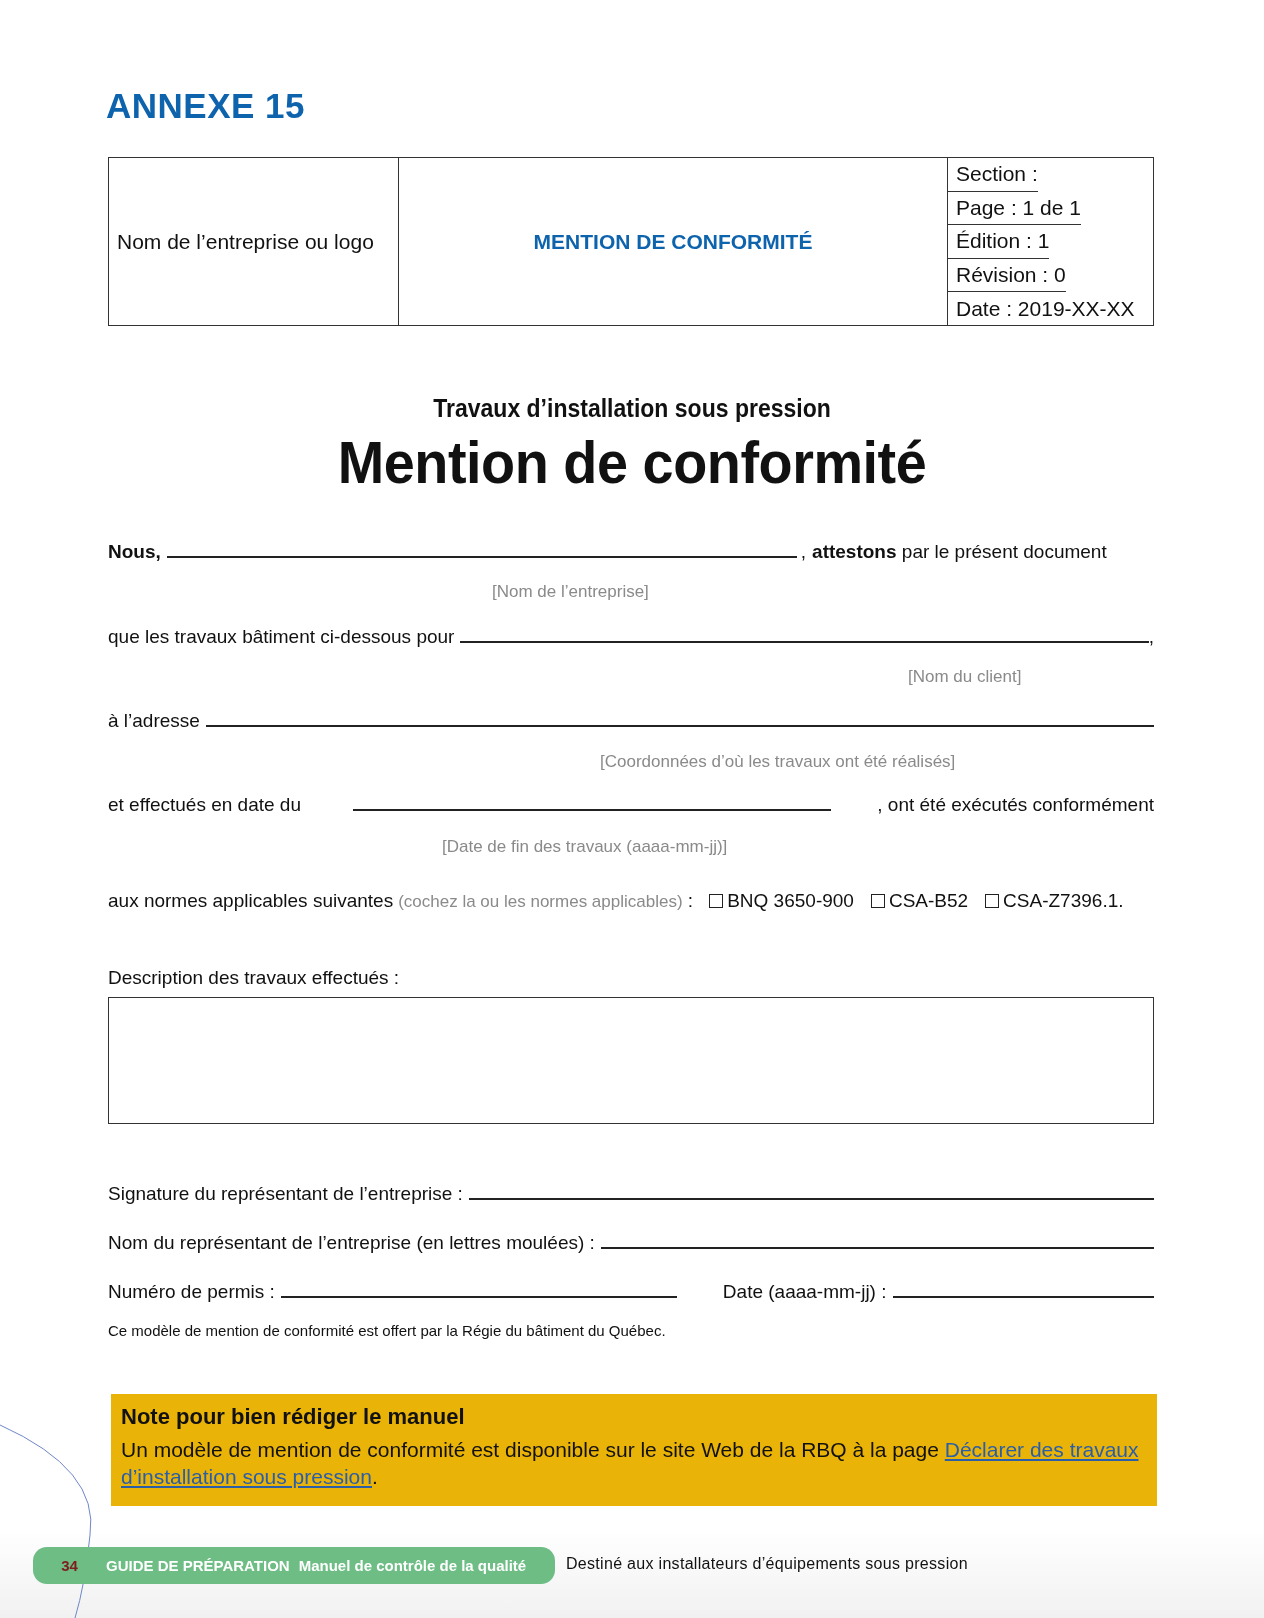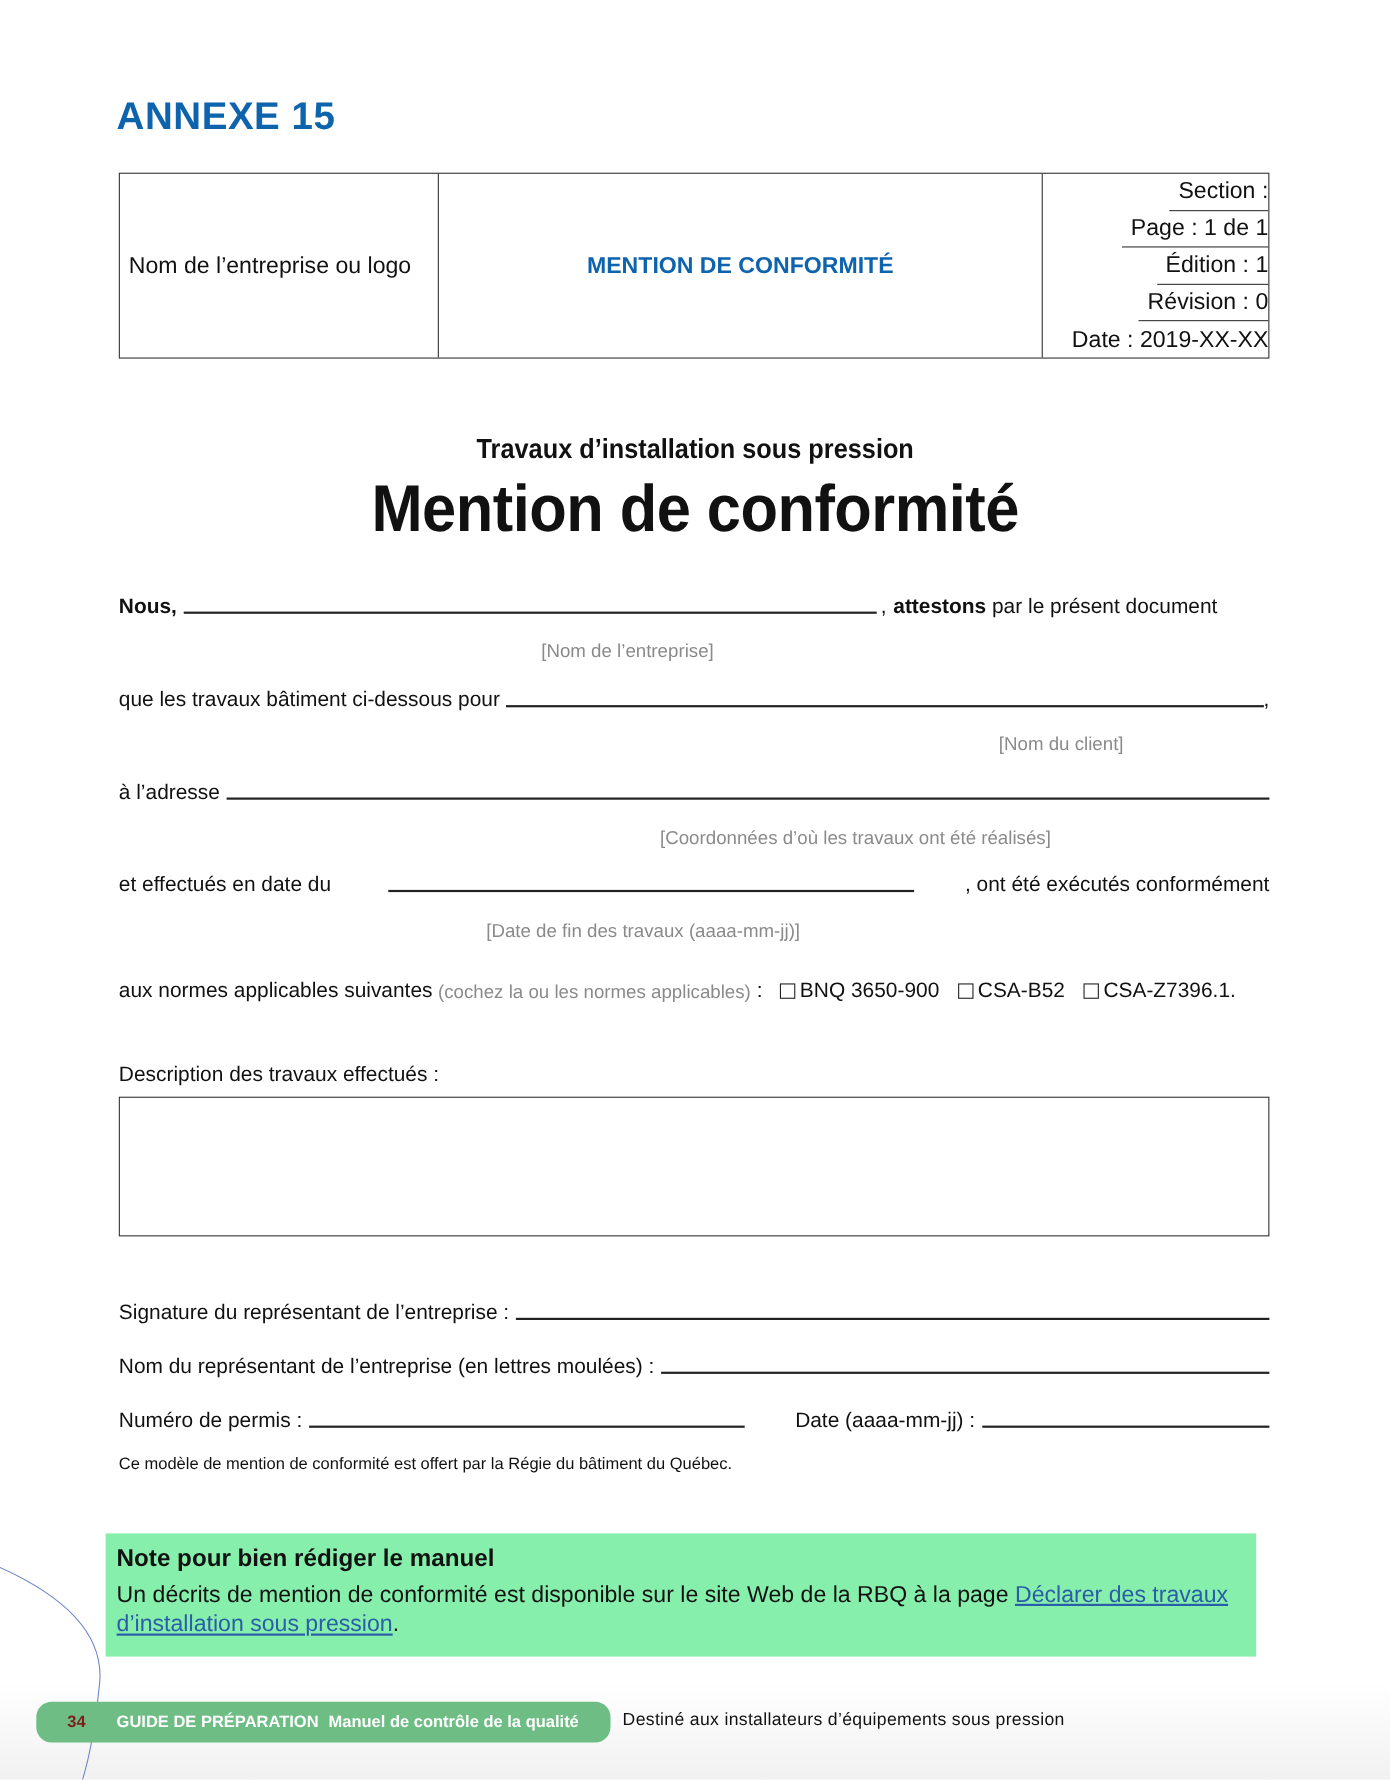--- a/index.html
+++ b/index.html
@@ -19,21 +19,21 @@
       font-family: "Liberation Sans", sans-serif;
     }
     
     .header-table {
       position: absolute; left: 108px; top: 157px; width: 1046px; height: 169px;
       border: 1.5px solid #333; box-sizing: border-box; display: flex;
     }
     .hcell { box-sizing: border-box; display: flex; align-items: center; }
     .hcell.company { width: 290px; border-right: 1.5px solid #333; padding-left: 8px; font-size: 21px; }
     .hcell.title { flex: 1; justify-content: center; border-right: 1.5px solid #333; color: #0e63ad; font-weight: bold; font-size: 21px; }
-    .hcell.meta { width: 205px; flex-direction: column; align-items: flex-end; }
+    .hcell.meta { width: 205px; flex-direction: column; align-items: flex-start; }
     .meta-row { flex: 1; border-bottom: 1.5px solid #333; display: flex; align-items: center; padding-left: 8px; font-size: 21px; }
     .meta-row:last-child { border-bottom: none; }
 
     .subtitle {
       position: absolute; left: 0; width: 1264px; top: 394px; text-align: center;
       font-size: 25px; font-weight: bold; margin: 0;
       font-family: "Liberation Sans", sans-serif; transform: scaleX(0.92);
     }
     .main-title {
       position: absolute; left: 0; width: 1264px; top: 428px; text-align: center;
@@ -50,22 +50,22 @@
     .checkbox-option { display: inline-flex; align-items: center; margin-left: 14px; margin-top: 12px; }
     .checkbox { width: 14px; height: 14px; border: 1.6px solid #222; box-sizing: border-box; margin-right: 4px; display: inline-block; }
 
     .desc-box {
       position: absolute; left: 108px; top: 997px; width: 1046px; height: 127px;
       border: 1.5px solid #333; box-sizing: border-box; background: #fff;
     }
     .offered-note { position: absolute; left: 108px; top: 1322px; font-size: 15px; }
 
     .note-box {
-      position: absolute; left: 96px; top: 1394px; width: 1046px; height: 112px;
-      background: #86efac; box-sizing: border-box; padding: 10px 10px 0 10px;
+      position: absolute; left: 111px; top: 1394px; width: 1046px; height: 112px;
+      background: #eab308; box-sizing: border-box; padding: 10px 10px 0 10px;
     }
     .note-title { font-size: 22px; font-weight: bold; margin-bottom: 6px; }
     .note-body { font-size: 21px; line-height: 27px; }
     .note-link { color: #2a5ea8; text-decoration: underline; }
 
     .deco-arc { position: absolute; left: 0; top: 1380px; width: 120px; height: 238px; }
 
     .footer-pill {
       position: absolute; left: 33px; top: 1547px; width: 522px; height: 37px;
       background: #6dbd84; border-radius: 14px; display: flex; align-items: center;
@@ -162,21 +162,21 @@
   <span>Numéro de permis :</span>
   <span class="blank" style="width:396px;"></span>
   <span style="margin-left:42px;">Date (aaaa-mm-jj) :</span>
   <span class="blank" style="flex:1; margin-right:0;"></span>
 </div>
 
 <div class="offered-note">Ce modèle de mention de conformité est offert par la Régie du bâtiment du Québec.</div>
 
 <div class="note-box">
   <div class="note-title">Note pour bien rédiger le manuel</div>
-  <div class="note-body"><span>Un décrits de mention de conformité est disponible sur le site Web de la RBQ à la page </span><a class="note-link">Déclarer des travaux d’installation sous pression</a><span>.</span></div>
+  <div class="note-body"><span>Un modèle de mention de conformité est disponible sur le site Web de la RBQ à la page </span><a class="note-link">Déclarer des travaux d’installation sous pression</a><span>.</span></div>
 </div>
 
 <svg class="deco-arc" viewBox="0 0 120 238">
   <path d="M 0 45 Q 100 90 90 155 Q 85 205 75 238" fill="none" stroke="#6f86c8" stroke-width="1"></path>
 </svg>
 
 <div class="footer-pill">
   <span class="footer-page">34</span>
   <span class="footer-guide">GUIDE DE PRÉPARATION</span>
   <span class="footer-manual">Manuel de contrôle de la qualité</span>

